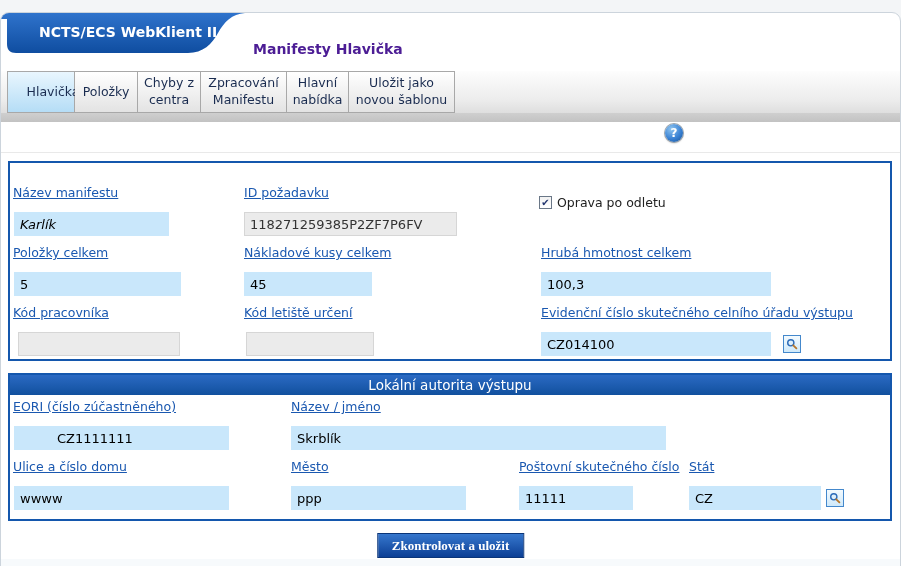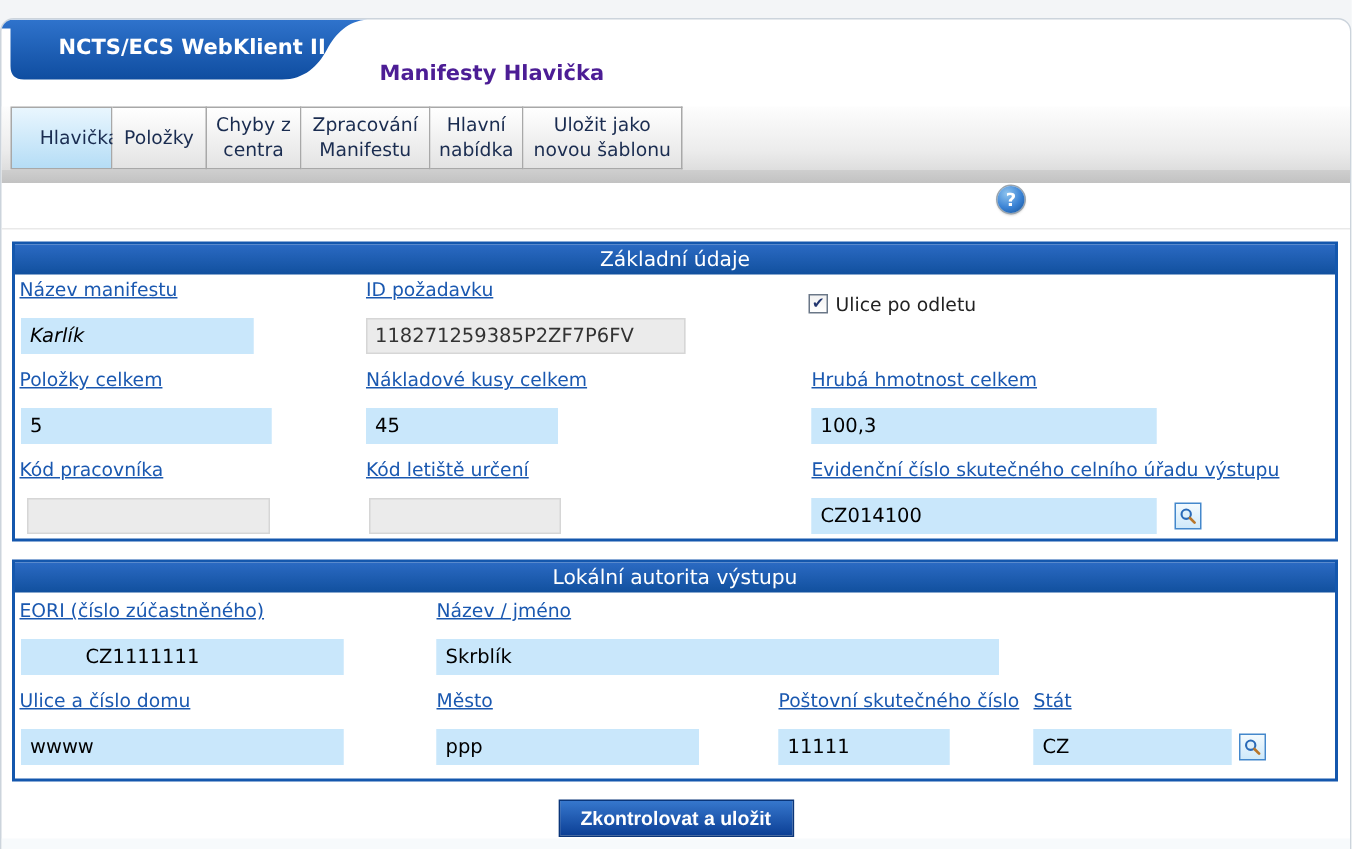--- a/index.html
+++ b/index.html
@@ -49,21 +49,21 @@
   .checkbox{width:13px;height:13px;box-sizing:border-box;border:1px solid #6a7787;
             background:linear-gradient(#f2f2f2,#ffffff);display:inline-flex;align-items:center;
             justify-content:center;cursor:pointer;}
   .checkbox.checked::after{content:"\2714";font-size:10px;color:#22356e;line-height:1;}
   .lookup{position:absolute;width:18px;height:18px;box-sizing:border-box;border:1px solid #4488cc;
           background:linear-gradient(#f3fafe,#cfe9fa);display:flex;align-items:center;
           justify-content:center;padding:0;cursor:pointer;}
   .submit-btn{position:absolute;top:520px;left:50%;transform:translateX(-50%);height:25px;
               padding:0 14px;background:linear-gradient(#3677cd,#0c3f95);color:#ffffff;
               font-size:13px;font-weight:bold;border:1px solid #0a3579;cursor:pointer;
-              font-family:Liberation Sans, sans-serif;white-space:nowrap;}
+              font-family:Liberation Serif, serif;white-space:nowrap;}
   .footer-band{position:absolute;left:0;top:546px;width:899px;height:18px;background:#f7fafc;}
 </style>
 </head>
 <body>
 
 <div class="page">
 
   <svg class="swoosh" width="250" height="42" viewBox="0 0 250 42">
     <defs>
       <linearGradient id="hdrgrad" x1="0" y1="0" x2="0" y2="1">
@@ -98,27 +98,26 @@
       </div>
   </div>
   <div class="gray-strip"></div>
 
   <div class="help-icon">
     <span>?</span>
   </div>
   <div class="content-line"></div>
 
   <div class="panel panel1">
-    <div class="panel-header">Základní údaje</div>
 
     <a class="flabel" style="left:3px;top:22px">Název manifestu</a>
     <a class="flabel" style="left:234px;top:22px">ID požadavku</a>
     <div class="cbwrap" style="left:529px;top:32px">
       <span class="checkbox checked"></span>
-      <span>Ulice po odletu</span>
+      <span>Oprava po odletu</span>
     </div>
 
     <input class="finput" style="left: 4px; top: 49px; width: 155px; font-style: italic;" value="Karlík">
     <input class="finput dis" style="left: 234px; top: 49px; width: 213px;" disabled="" value="118271259385P2ZF7P6FV">
 
     <a class="flabel" style="left:3px;top:82px">Položky celkem</a>
     <a class="flabel" style="left:234px;top:82px">Nákladové kusy celkem</a>
     <a class="flabel" style="left:531px;top:82px">Hrubá hmotnost celkem</a>
 
     <input class="finput" style="left: 4px; top: 109px; width: 167px;" value="5">

